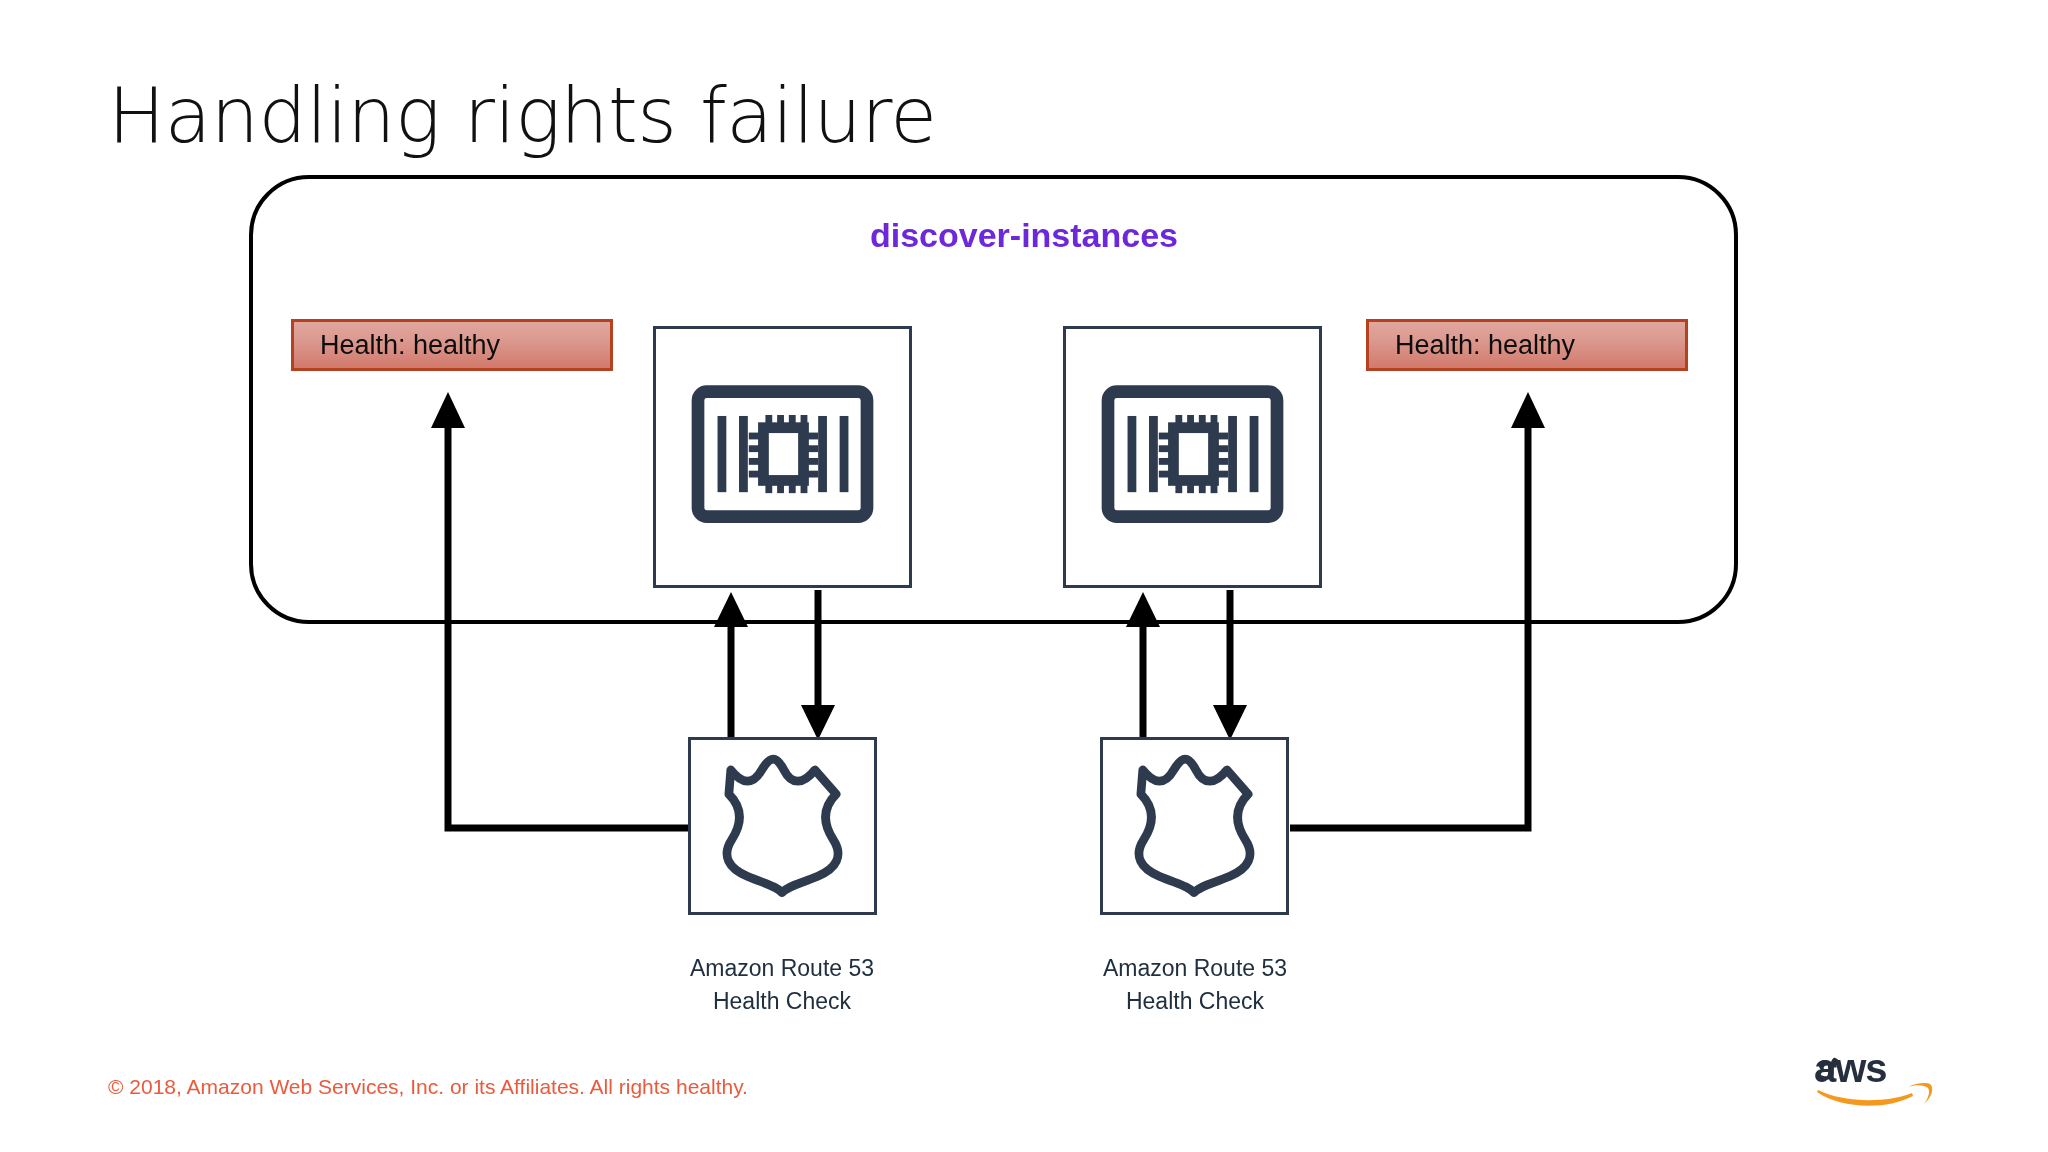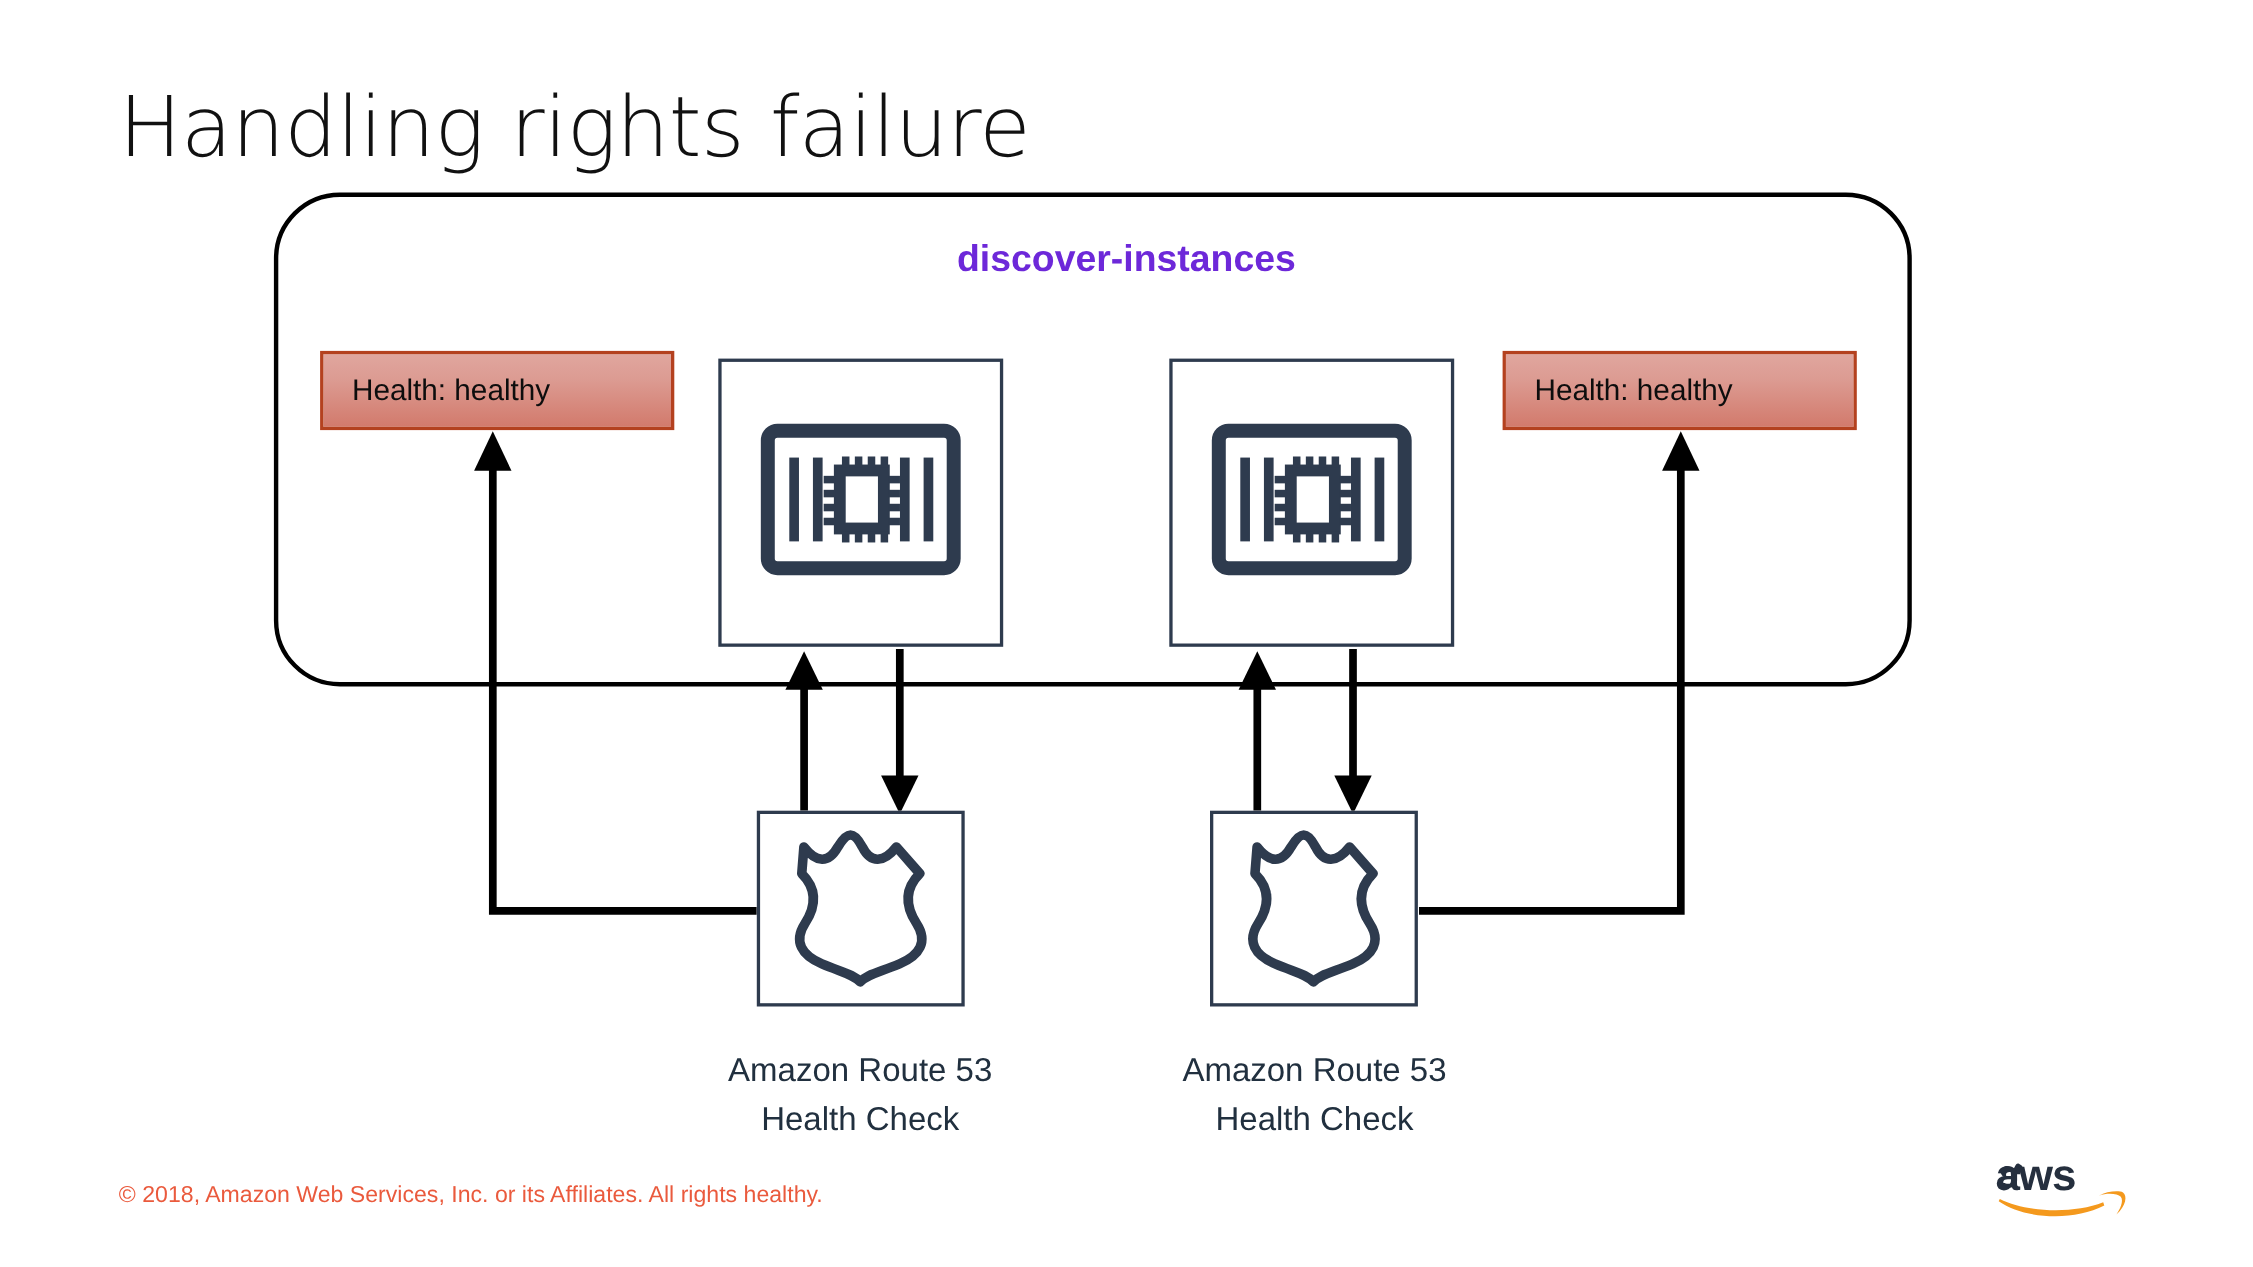--- a/index.html
+++ b/index.html
@@ -57,21 +57,21 @@
     font-size: 34px;
     color: #6d28d9;
     font-weight: 700;
     pointer-events: none;
   }
 
   
   .health-badge {
     position: absolute;
     width: 322px;
-    height: 72px;
+    height: 52px;
     box-sizing: border-box;
     border: 3px solid #b4411f;
     background: linear-gradient(to bottom, #e0a69e 0%, #dc9b92 35%, #d27a6c 100%);
     display: flex;
     align-items: center;
     padding-left: 26px;
     font-size: 27px;
     color: #0d0d0d;
   }
   .health-badge.left  { left: 291px;  top: 319px; }
@@ -92,21 +92,21 @@
   .r53-box.a { left: 688px;  top: 737px; }
   .r53-box.b { left: 1100px; top: 737px; }
 
   .res-box svg { display: block; width: 100%; height: 100%; }
 
   
   .r53-caption {
     position: absolute;
     width: 420px;
     text-align: center;
-    font-size: 30px;
+    font-size: 23px;
     line-height: 1.45;
     color: #21303f;
   }
   .r53-caption.a { left: 572px;  top: 952px; }
   .r53-caption.b { left: 985px;  top: 952px; }
   .r53-caption .l2 { display: block; }
 
   
   .footer-copy {
     position: absolute;

